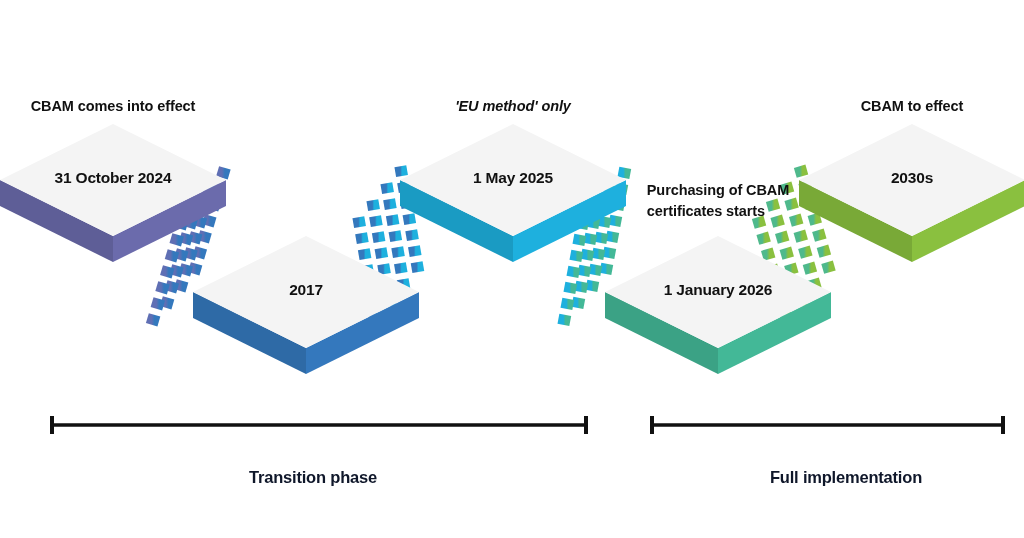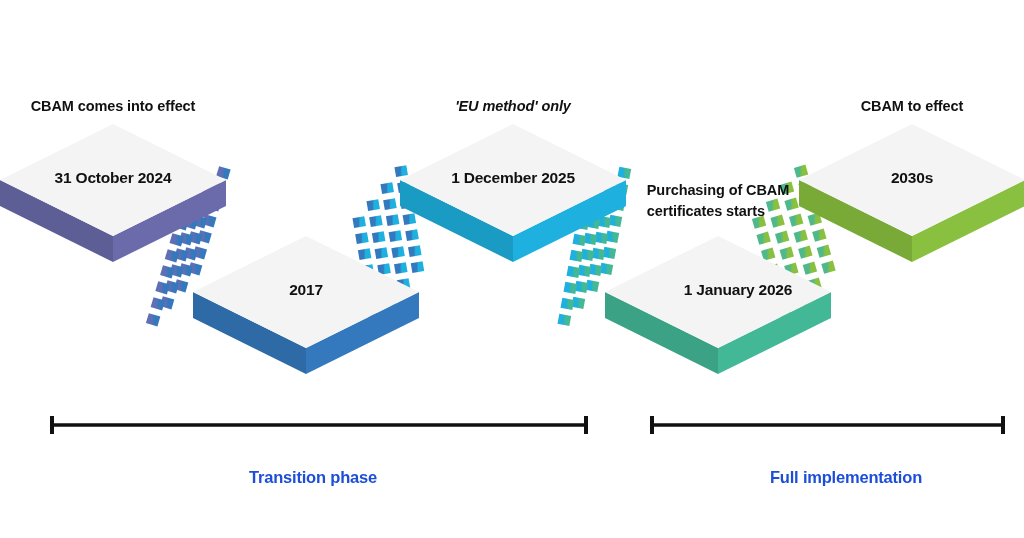--- a/index.html
+++ b/index.html
@@ -43,21 +43,21 @@
     letter-spacing: -0.2px;
     text-align: left;
     white-space: nowrap;
     transform: translate(-50%, -50%);
   }
   .phase-label {
     position: absolute;
     font-family: "Liberation Sans", sans-serif;
     font-weight: bold;
     font-size: 16.5px;
-    color: #1d4ed8;
+    color: #0f172a;
     letter-spacing: -0.2px;
     text-align: left;
     white-space: nowrap;
     transform: translateX(-50%);
   }
 </style>
 </head>
 <body>
 
 <div id="stage">
@@ -239,23 +239,23 @@
           <line x1="652" y1="425" x2="1003" y2="425" stroke="#111111" stroke-width="3.5"></line>
           <line x1="652" y1="416" x2="652" y2="434" stroke="#111111" stroke-width="4"></line>
           <line x1="1003" y1="416" x2="1003" y2="434" stroke="#111111" stroke-width="4"></line>
         </g>
       </g>
   </svg>
   <div id="labels-layer">
       <div class="plat-label" style="left: 113px; top: 178px;">31 October 2024</div>
       <div class="caption" style="left: 113px; top: 96px;">CBAM comes into effect</div>
       <div class="plat-label" style="left: 306px; top: 290px;">2017</div>
-      <div class="plat-label" style="left: 513px; top: 178px;">1 December 2025</div>
+      <div class="plat-label" style="left: 513px; top: 178px;">1 May 2025</div>
       <div class="caption" style="left: 513px; top: 96px; font-style: italic;">'EU method' only</div>
-      <div class="plat-label" style="left: 718px; top: 290px; margin-left: 20px;">1 January 2026</div>
+      <div class="plat-label" style="left: 718px; top: 290px;">1 January 2026</div>
       <div class="caption" style="left: 718px; top: 180px;">Purchasing of CBAM
 certificates starts</div>
       <div class="plat-label" style="left: 912px; top: 178px;">2030s</div>
       <div class="caption" style="left: 912px; top: 96px;">CBAM to effect</div>
       <div class="phase-label" style="left: 313px; top: 468px;">Transition phase</div>
       <div class="phase-label" style="left: 846px; top: 468px;">Full implementation</div>
     </div>
 </div>
 
 </body></html>

